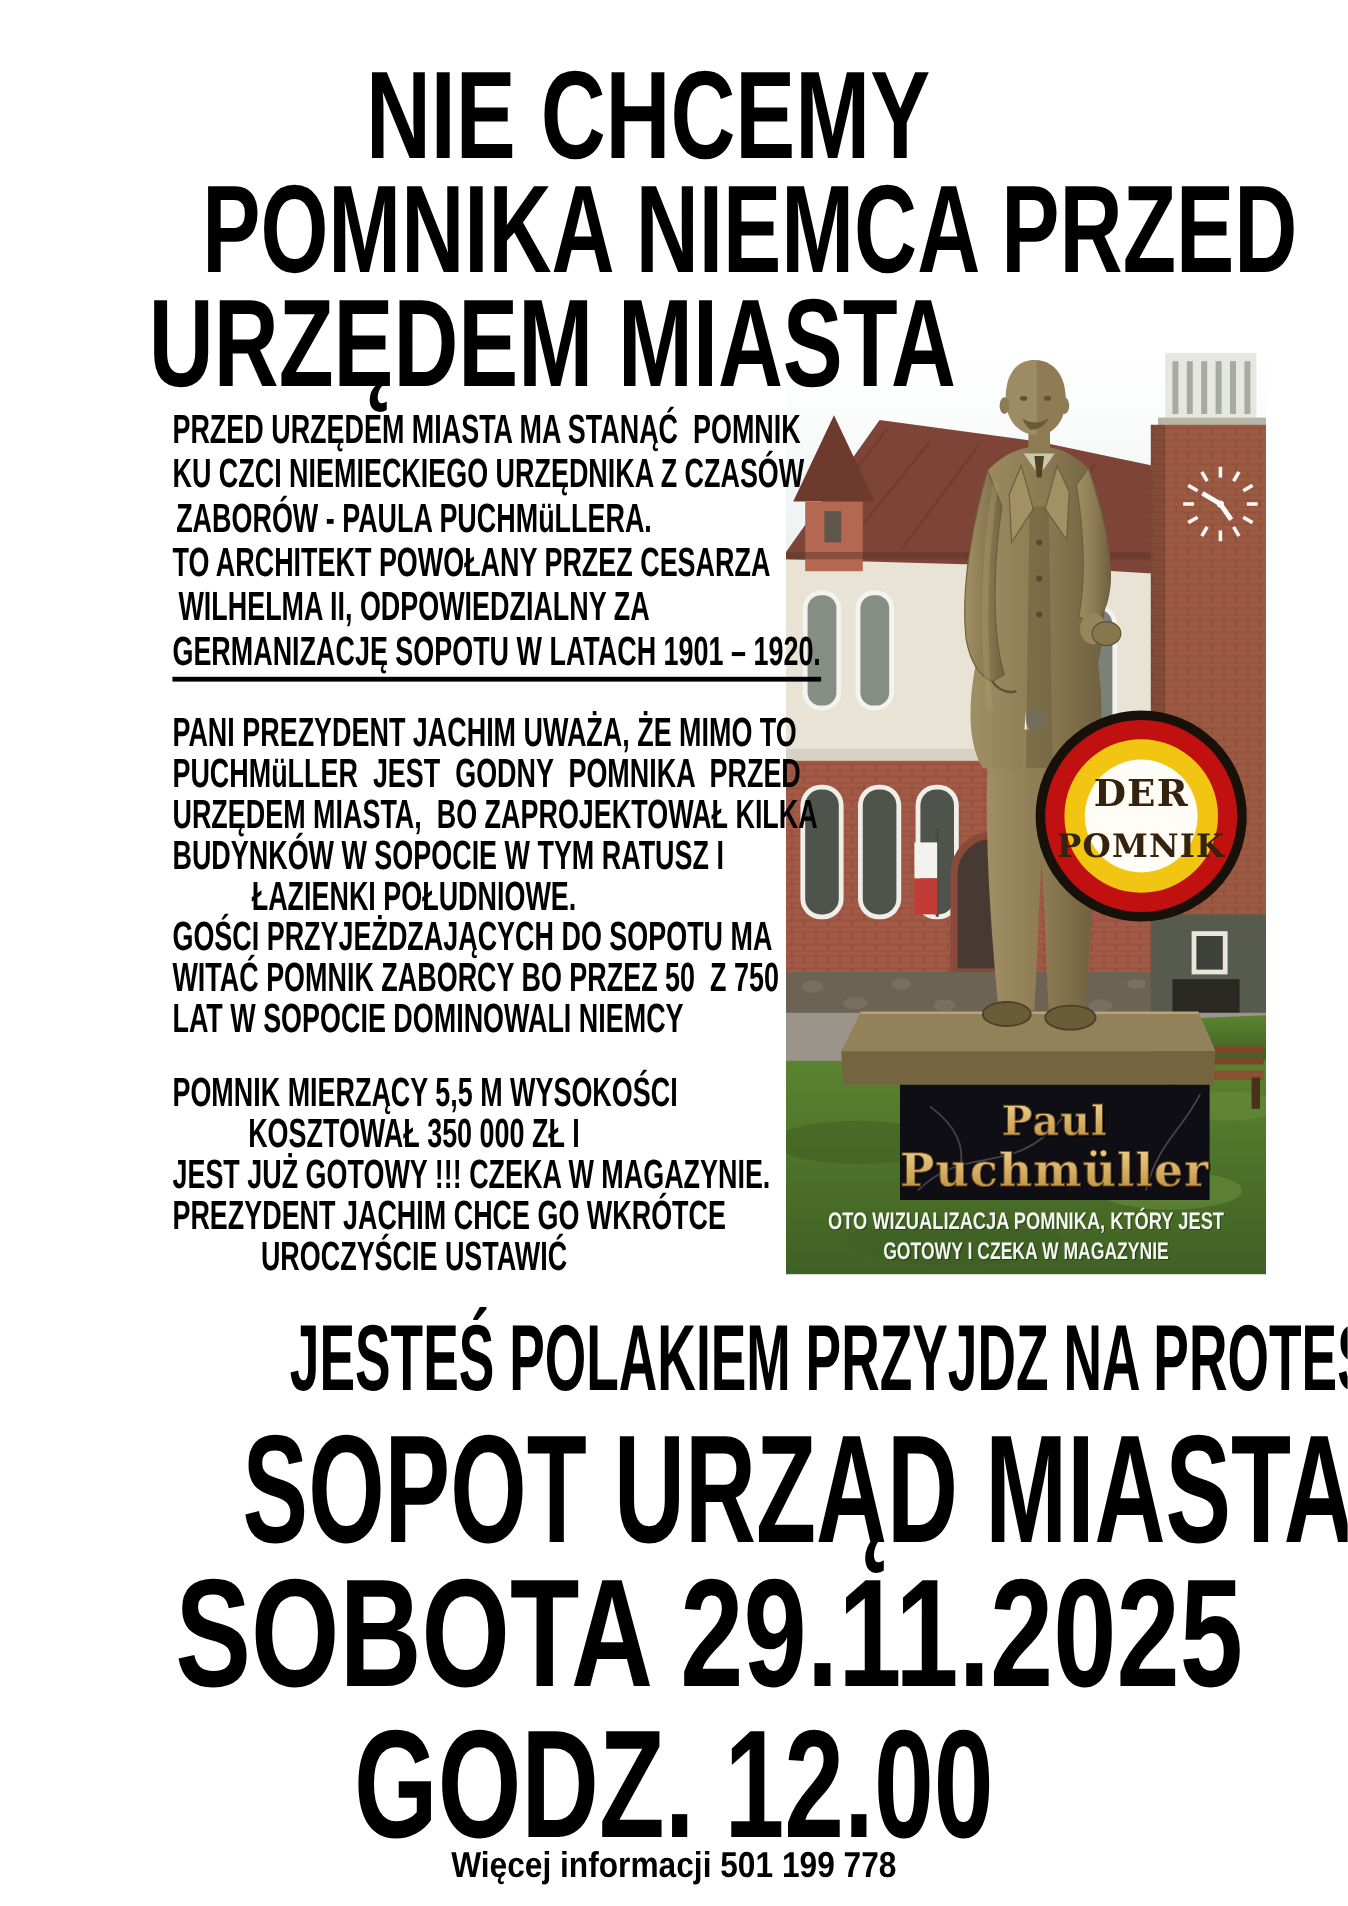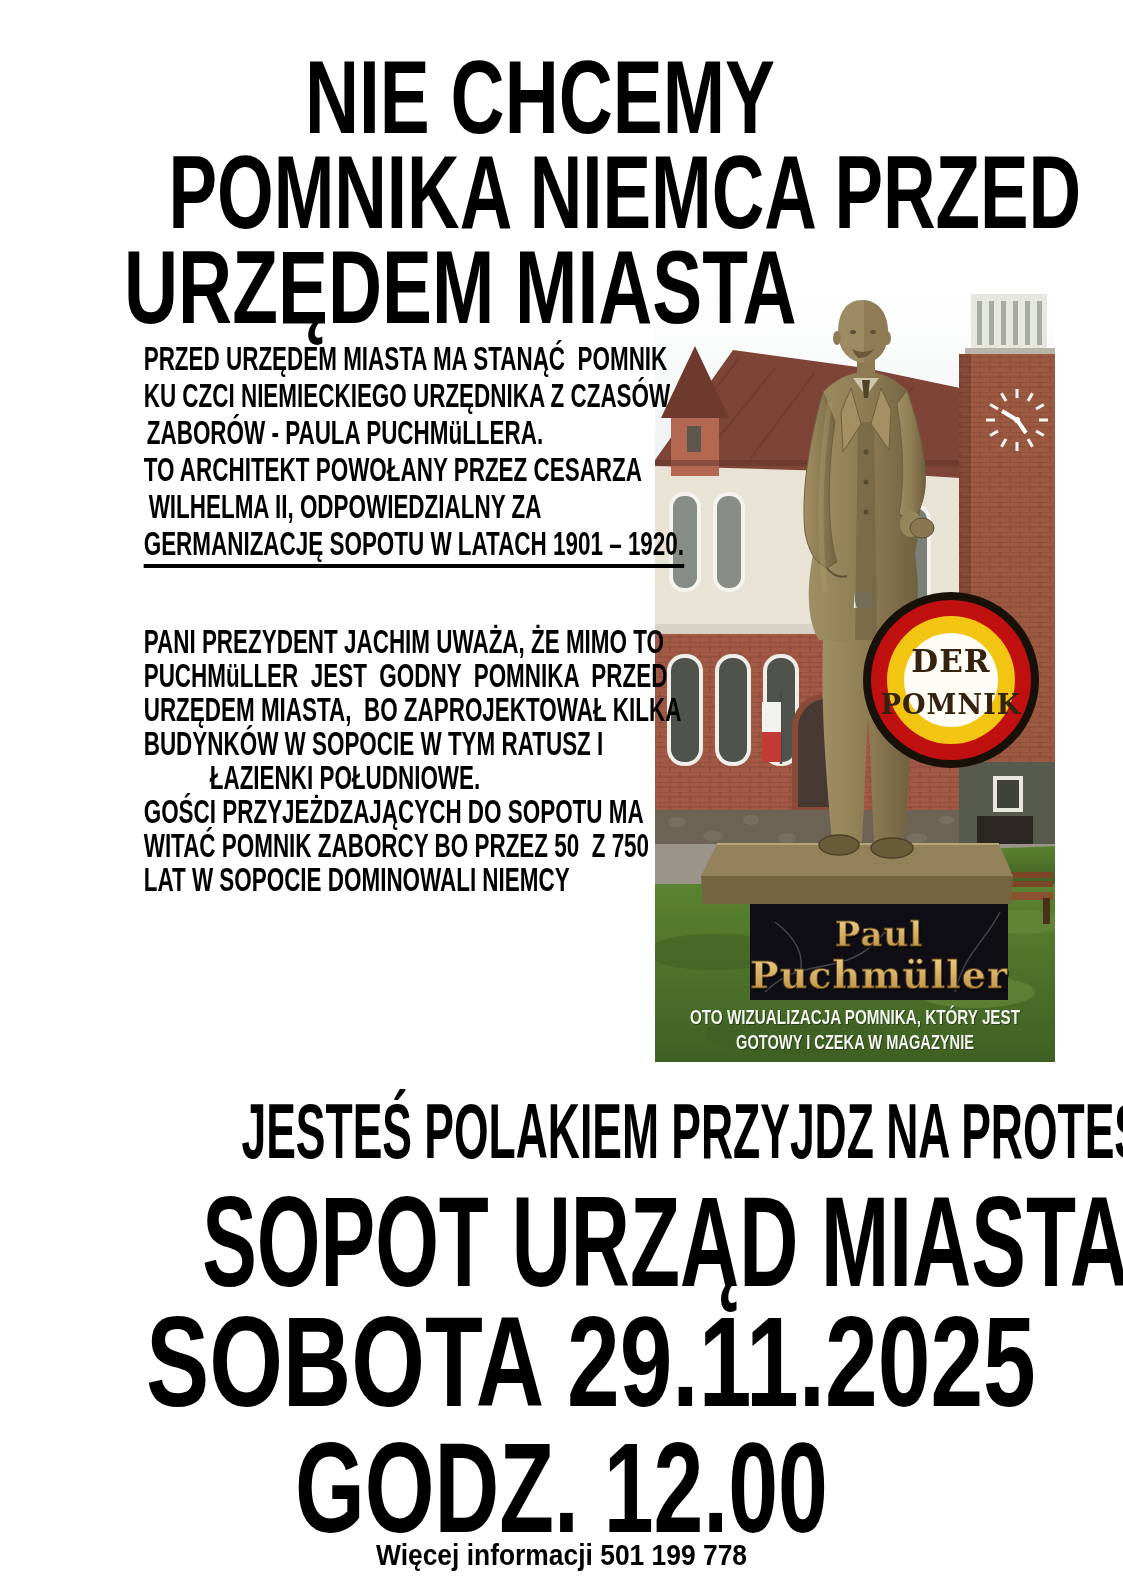--- a/index.html
+++ b/index.html
@@ -244,31 +244,38 @@
 
   <div class="para para1" style="top:340px;">
     <span class="bl">PRZED URZĘDEM MIASTA MA STANĄĆ  POMNIK</span>
     <span class="bl">KU CZCI NIEMIECKIEGO URZĘDNIKA Z CZASÓW</span>
     <span class="bl">ZABORÓW - PAULA PUCHMüLLERA.</span>
     <span class="bl">TO ARCHITEKT POWOŁANY PRZEZ CESARZA</span>
     <span class="bl">WILHELMA II, ODPOWIEDZIALNY ZA</span>
     <span class="bl"><span class="u">GERMANIZACJĘ SOPOTU W LATACH 1901 – 1920.</span></span>
   </div>
 
-  <div class="para para2" style="top:624px;">
+  <div class="para para2" style="top:594px;">
     <span class="bl">PANI PREZYDENT JACHIM UWAŻA, ŻE MIMO TO</span>
     <span class="bl">PUCHMüLLER  JEST  GODNY  POMNIKA  PRZED</span>
     <span class="bl">URZĘDEM MIASTA,  BO ZAPROJEKTOWAŁ KILKA</span>
     <span class="bl">BUDYNKÓW W SOPOCIE W TYM RATUSZ I</span>
     <span class="bl">ŁAZIENKI POŁUDNIOWE.</span>
     <span class="bl">GOŚCI PRZYJEŻDZAJĄCYCH DO SOPOTU MA</span>
     <span class="bl">WITAĆ POMNIK ZABORCY BO PRZEZ 50  Z 750</span>
     <span class="bl">LAT W SOPOCIE DOMINOWALI NIEMCY</span>
   </div>
 
+  <div class="para para3" style="top:894px;">
+    <span class="bl">POMNIK MIERZĄCY 5,5 M WYSOKOŚCI</span>
+    <span class="bl">KOSZTOWAŁ 350 000 ZŁ I</span>
+    <span class="bl">JEST JUŻ GOTOWY !!! CZEKA W MAGAZYNIE.</span>
+    <span class="bl">PREZYDENT JACHIM CHCE GO WKRÓTCE</span>
+    <span class="bl">UROCZYŚCIE USTAWIĆ</span>
+  </div>
 
   <div class="ln" style="top:1092px;left:0;width:1123px;font-size:78px;--sx:0.57;">JESTEŚ POLAKIEM PRZYJDZ NA PROTEST</div>
   <div class="ln" style="top:1178px;left:0;width:1123px;font-size:128px;--sx:0.64;">SOPOT URZĄD MIASTA</div>
   <div class="ln" style="top:1298px;left:0;width:1123px;font-size:128px;--sx:0.74;">SOBOTA 29.11.2025</div>
   <div class="ln" style="top:1424px;left:0;width:1123px;font-size:128px;--sx:0.70;">GODZ. 12.00</div>
   <div class="ln" style="top:1540px;left:0;width:1123px;font-size:30px;--sx:0.88;">Więcej informacji 501 199 778</div>
 
 </div>
 
 </body></html>

